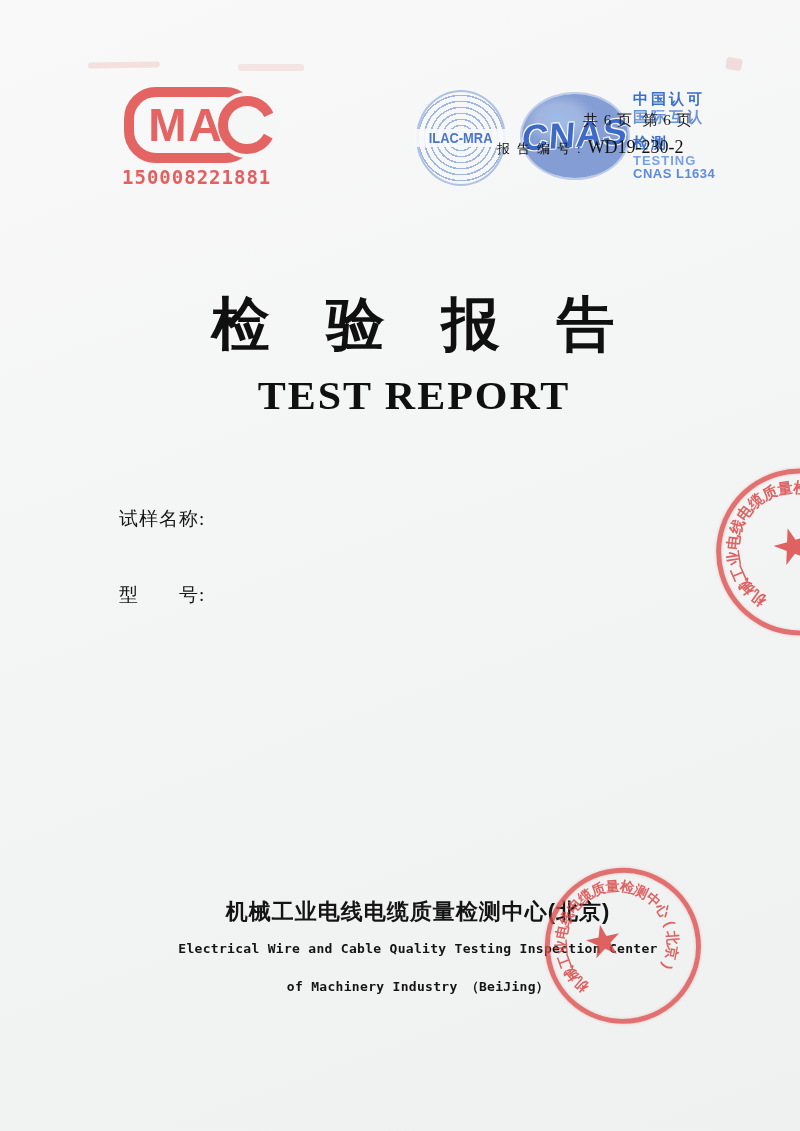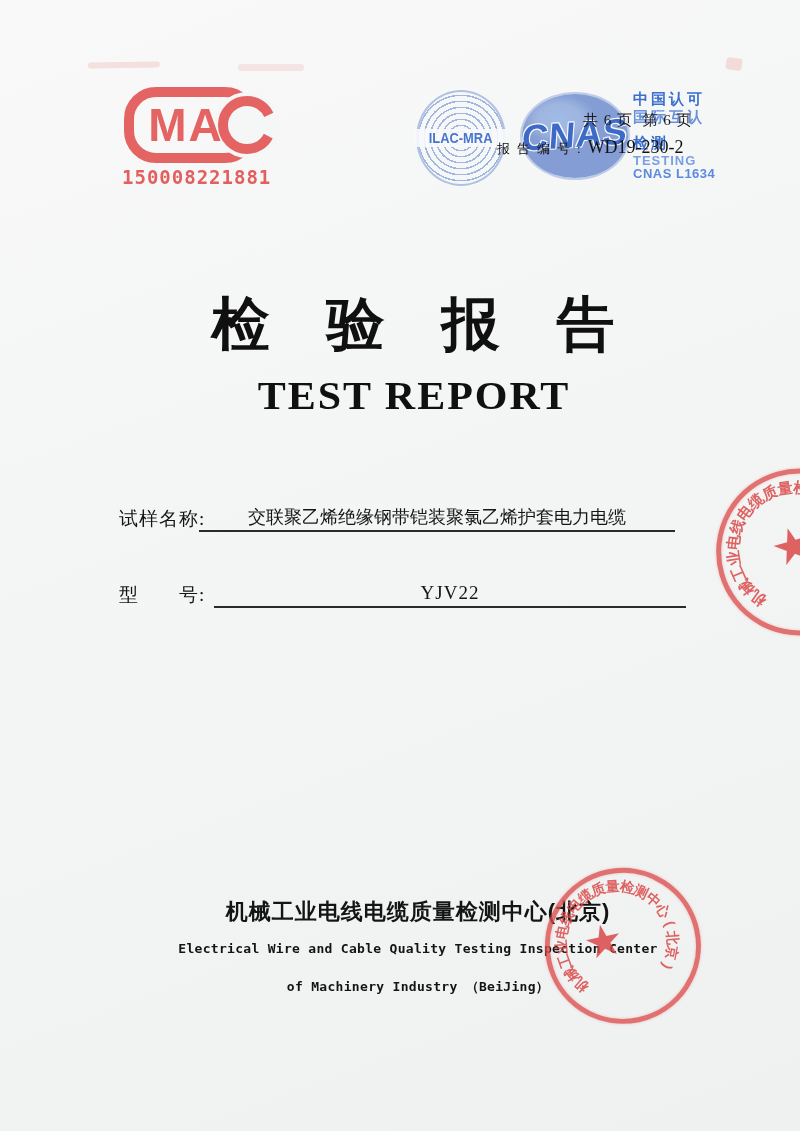--- a/index.html
+++ b/index.html
@@ -181,29 +181,23 @@
     <span class="rl-label">报告编号:</span><span class="rl-value">WD19-230-2</span>
   </div>
 
   <div class="title-wrap">
     <div class="title-zh">检验报告</div>
     <div class="title-en">TEST REPORT</div>
   </div>
 
   <div class="frow frow-1">
     <span class="flabel">试样名称:</span>
-    <span class="fline">
-      <span class="fvalue">交联聚乙烯绝缘钢带铠装聚氯乙烯护套电力电缆</span>
-    </span>
   </div>
   <div class="frow frow-2">
     <span class="flabel">型　　号:</span>
-    <span class="fline">
-      <span class="fvalue">YJV22</span>
-    </span>
   </div>
 
   <div class="footer-wrap">
     <div class="org-zh">机械工业电线电缆质量检测中心(北京)</div>
     <div class="org-en org-en1">Electrical Wire and Cable Quality Testing Inspection Center</div>
     <div class="org-en org-en2">of Machinery Industry （BeiJing）</div>
   </div>
 
   <div class="seal seal-a">
     <div class="seal-ring"></div>

